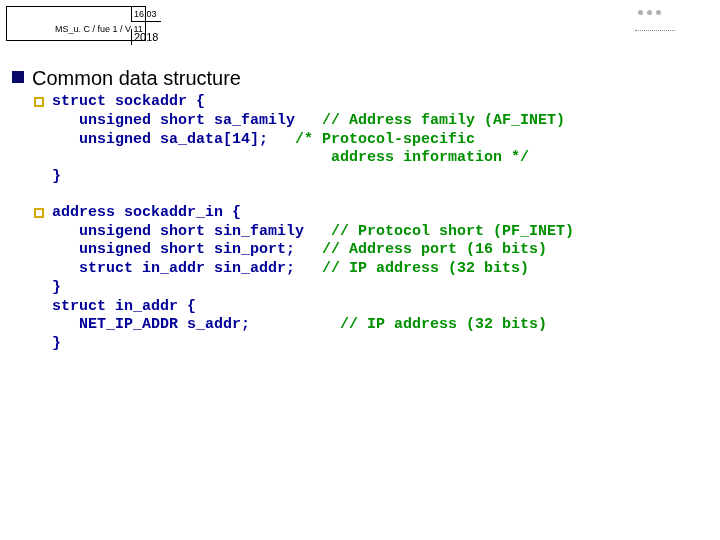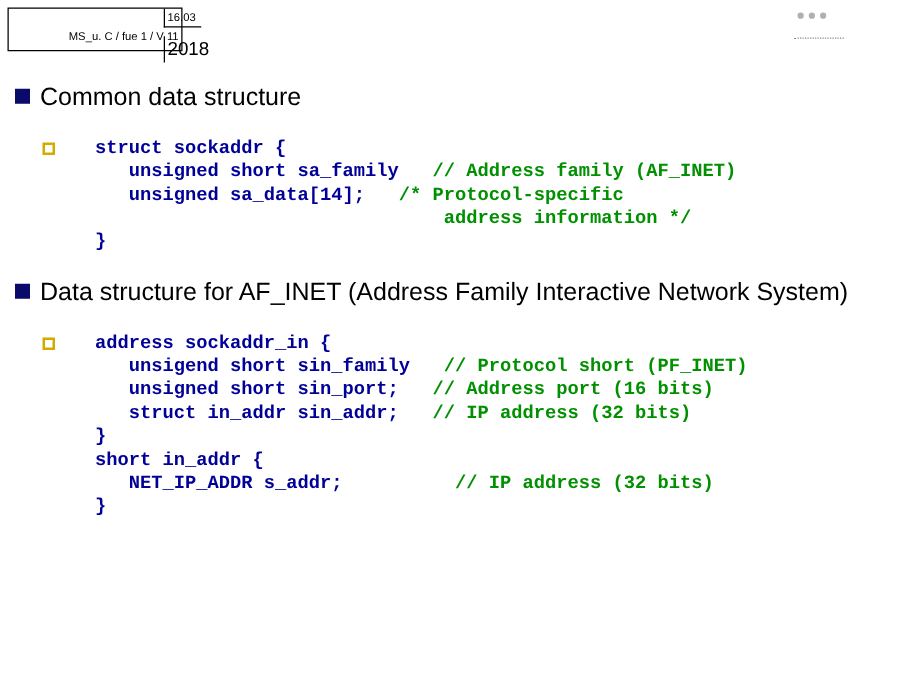--- a/index.html
+++ b/index.html
@@ -46,21 +46,21 @@
     border-bottom: 1px solid #000;
     border-left: 1px solid #000;
     padding: 2px 2px;
     box-sizing: border-box;
   }
   .date-bot {
     position: absolute;
     left: 124px;
     top: 22px;
     width: 30px;
-    font-size: 15px;
+    font-size: 11px;
     text-align: left;
     border-left: 1px solid #000;
     padding: 2px 2px;
     box-sizing: border-box;
   }
   .title {
     position: absolute;
     left: 168px;
     top: 0px;
     width: 470px;
@@ -107,22 +107,21 @@
     flex: 0 0 12px;
   }
   .lvl1-text {
     font-size: 20px;
     line-height: 1.2;
   }
   .lvl2 {
     display: flex;
     align-items: flex-start;
     margin-left: 22px;
-    margin-top: 20px;
-    gap: 24px;
+    margin-top: 3px;
   }
   .bullet-y {
     width: 10px; height: 10px;
     border: 2px solid #d4aa00;
     box-sizing: border-box;
     margin-right: 8px;
     margin-top: 4px;
     flex: 0 0 10px;
   }
   pre.code {
@@ -167,31 +166,27 @@
       <span class="bullet-y"></span>
       <pre class="code"><span class="kw">struct sockaddr {</span>
 <span class="kw">   unsigned short sa_family</span><span class="cmt">   // Address family (AF_INET)</span>
 <span class="kw">   unsigned sa_data[14];</span><span class="cmt">   /* Protocol-specific</span>
 <span class="cmt">                               address information */</span>
 <span class="kw">}</span></pre>
     </div>
 
     <div class="gap"></div>
 
-    <div class="lvl1">
-      <span class="bullet-z"></span>
-      <span class="lvl1-text">Data structure for AF_INET (Address Family Interactive Network System)</span>
-    </div>
 
     <div class="lvl2">
       <span class="bullet-y"></span>
       <pre class="code"><span class="kw">address sockaddr_in {</span>
 <span class="kw">   unsigend short sin_family</span><span class="cmt">   // Protocol short (PF_INET)</span>
 <span class="kw">   unsigned short sin_port;</span><span class="cmt">   // Address port (16 bits)</span>
 <span class="kw">   struct in_addr sin_addr;</span><span class="cmt">   // IP address (32 bits)</span>
 <span class="kw">}</span>
-<span class="kw">short in_addr {</span>
+<span class="kw">struct in_addr {</span>
 <span class="kw">   NET_IP_ADDR s_addr;</span><span class="cmt">          // IP address (32 bits)</span>
 <span class="kw">}</span></pre>
     </div>
 
   </div>
 </div>
 
 </body></html>

